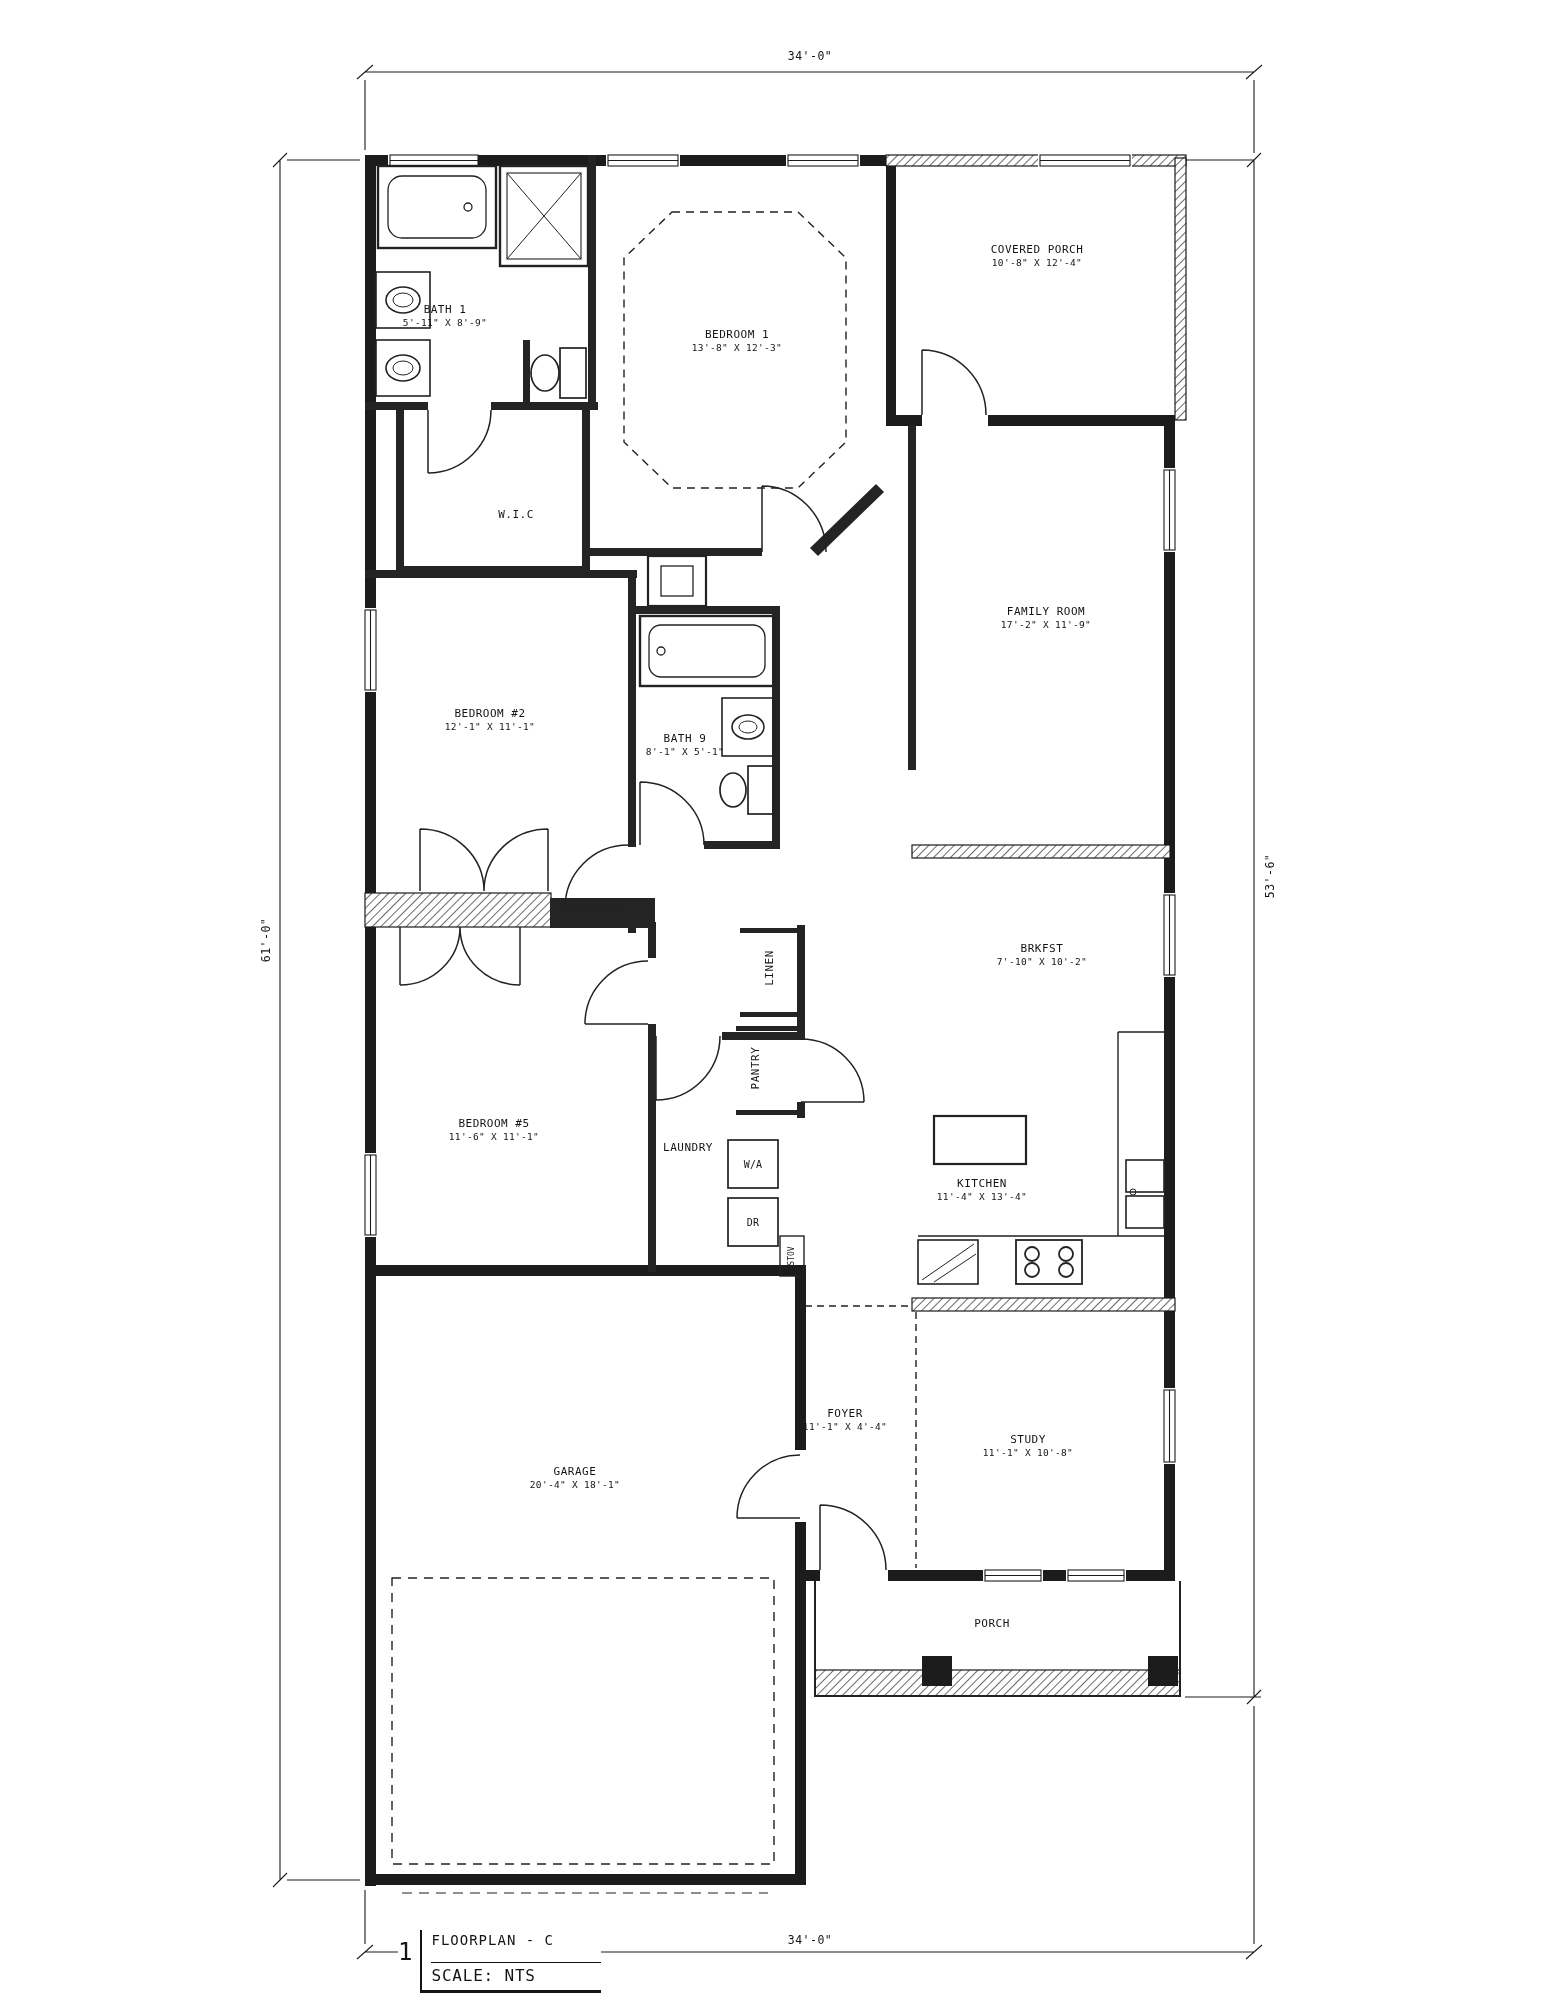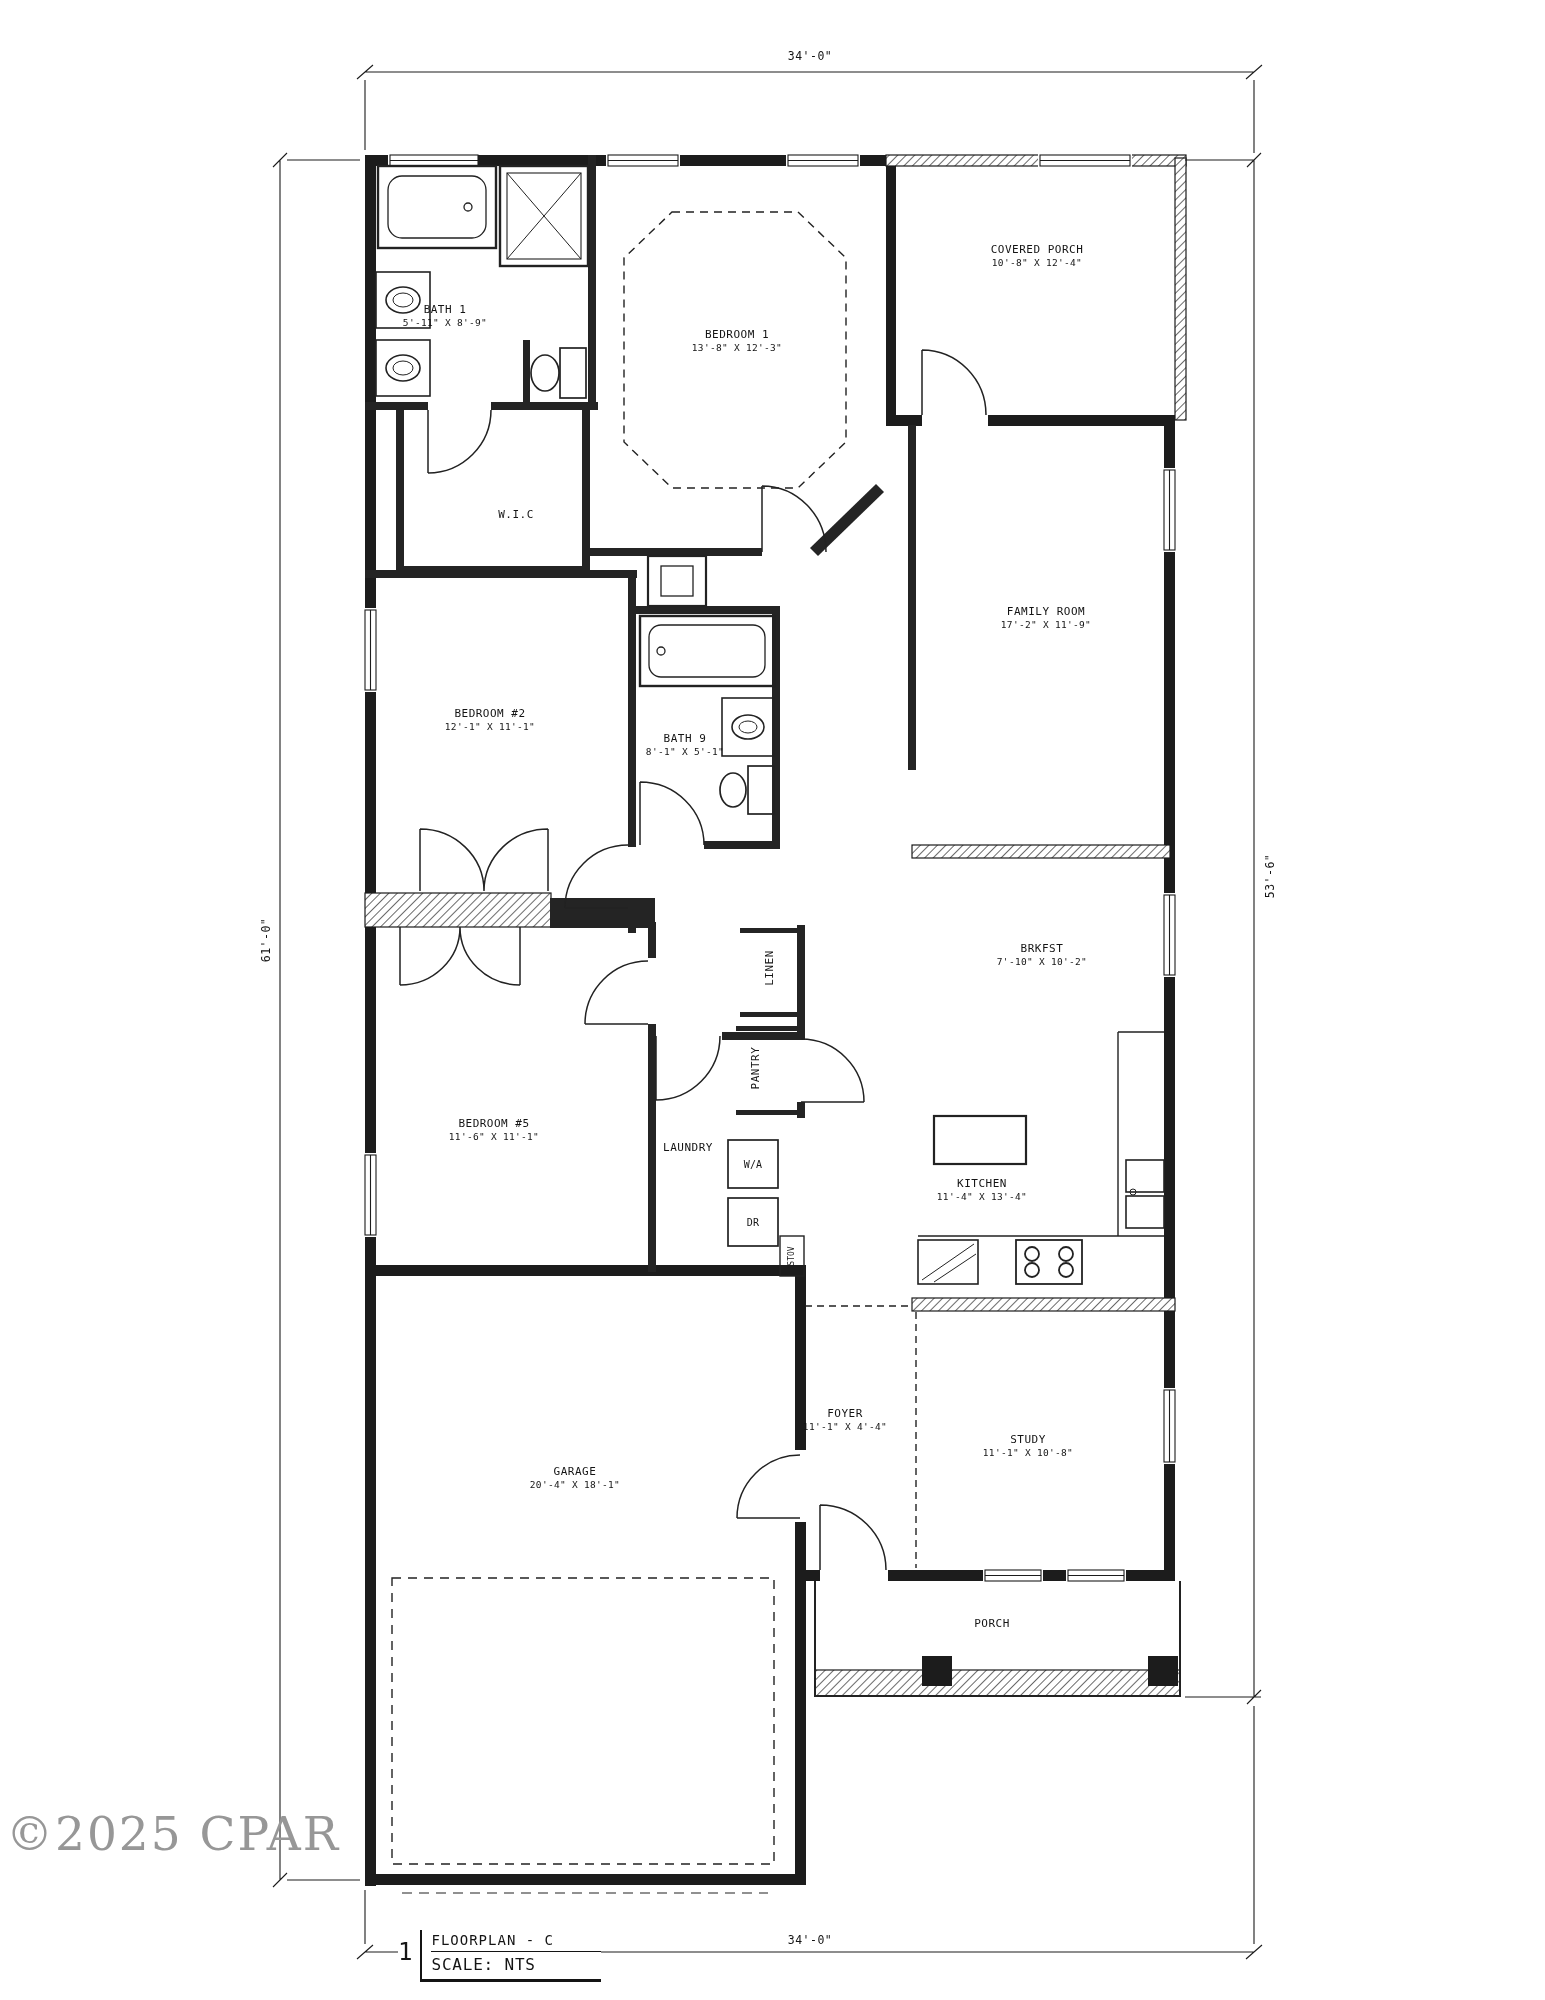--- a/index.html
+++ b/index.html
@@ -13,21 +13,21 @@
   .dim{font-size:11.5px;letter-spacing:.5px;}
   .vert{transform:translate(-50%,-50%) rotate(-90deg);}
   .tiny{font-size:10px;letter-spacing:.2px;}
   .vtiny{font-size:8px;transform:translate(-50%,-50%) rotate(-90deg);}
   .watermark{position:absolute;left:6px;top:1806px;font-family:"DejaVu Serif","Liberation Serif",serif;
              font-size:47px;color:#979797;letter-spacing:2px;}
   .titleblock{position:absolute;left:398px;top:1930px;display:flex;align-items:stretch;background:#fff;}
   .tb-num{font-size:24px;padding:8px 8px 2px 0;}
   .tb-rule{width:2px;background:#141414;}
   .tb-body{padding-left:9px;border-bottom:3px solid #141414;min-width:170px;}
-  .tb-title{font-size:14px;letter-spacing:1px;border-bottom:1.5px solid #141414;padding:2px 26px 3px 0;}
+  .tb-title{font-size:14px;letter-spacing:1px;border-bottom:1.5px solid #141414;padding:2px 26px 14px 0;}
   .tb-scale{font-size:16px;letter-spacing:.8px;padding:3px 0 5px 0;}
 </style>
 </head>
 <body>
 
 <div class="page">
 
   <svg class="plan-svg" viewBox="0 0 1545 2000" xmlns="http://www.w3.org/2000/svg">
     <defs>
       <pattern id="hatch" patternUnits="userSpaceOnUse" width="6" height="6" patternTransform="rotate(45)">
@@ -330,21 +330,20 @@
 
   <div class="lbl tiny" style="left:753px;top:1164px">W/A</div>
   <div class="lbl tiny" style="left:753px;top:1222px">DR</div>
   <div class="lbl vtiny" style="left:792px;top:1256px">STOV</div>
 
   <div class="lbl dim" style="left:810px;top:56px">34'-0"</div>
   <div class="lbl dim" style="left:810px;top:1940px">34'-0"</div>
   <div class="lbl dim vert" style="left:266px;top:940px">61'-0"</div>
   <div class="lbl dim vert" style="left:1270px;top:876px">53'-6"</div>
 
-  <div class="watermark">©2025 CPAR</div>
 
   <div class="titleblock">
     <div class="tb-num">1</div>
     <div class="tb-rule"></div>
     <div class="tb-body">
       <div class="tb-title">FLOORPLAN - C</div>
       <div class="tb-scale">SCALE: NTS</div>
     </div>
   </div>
 

